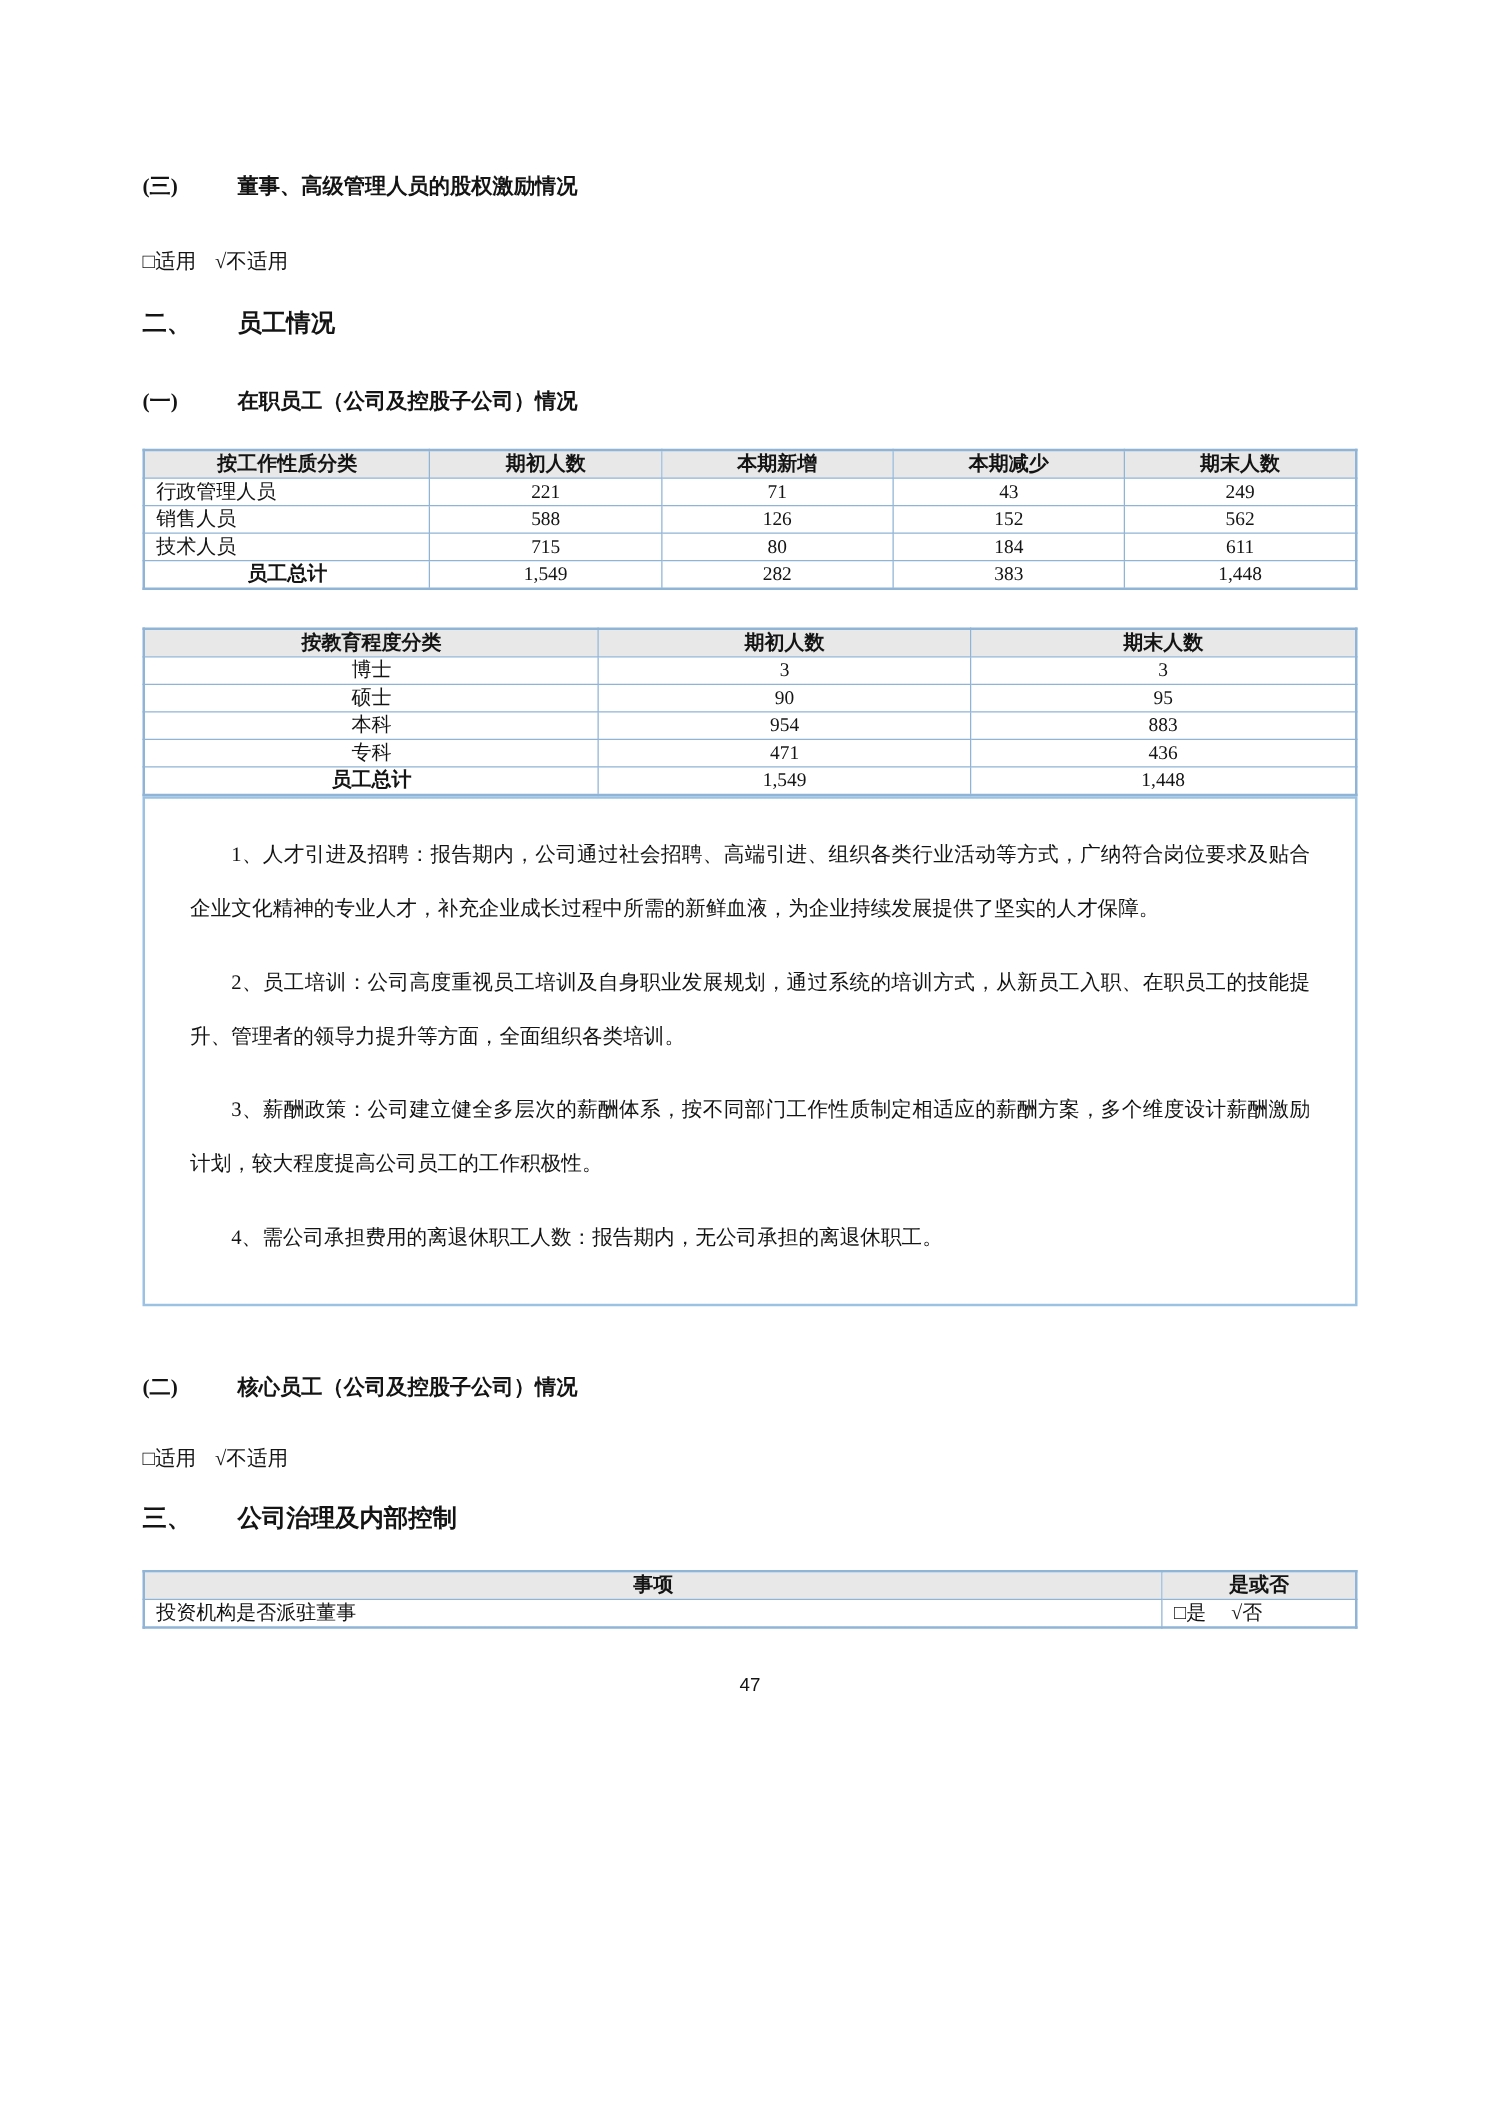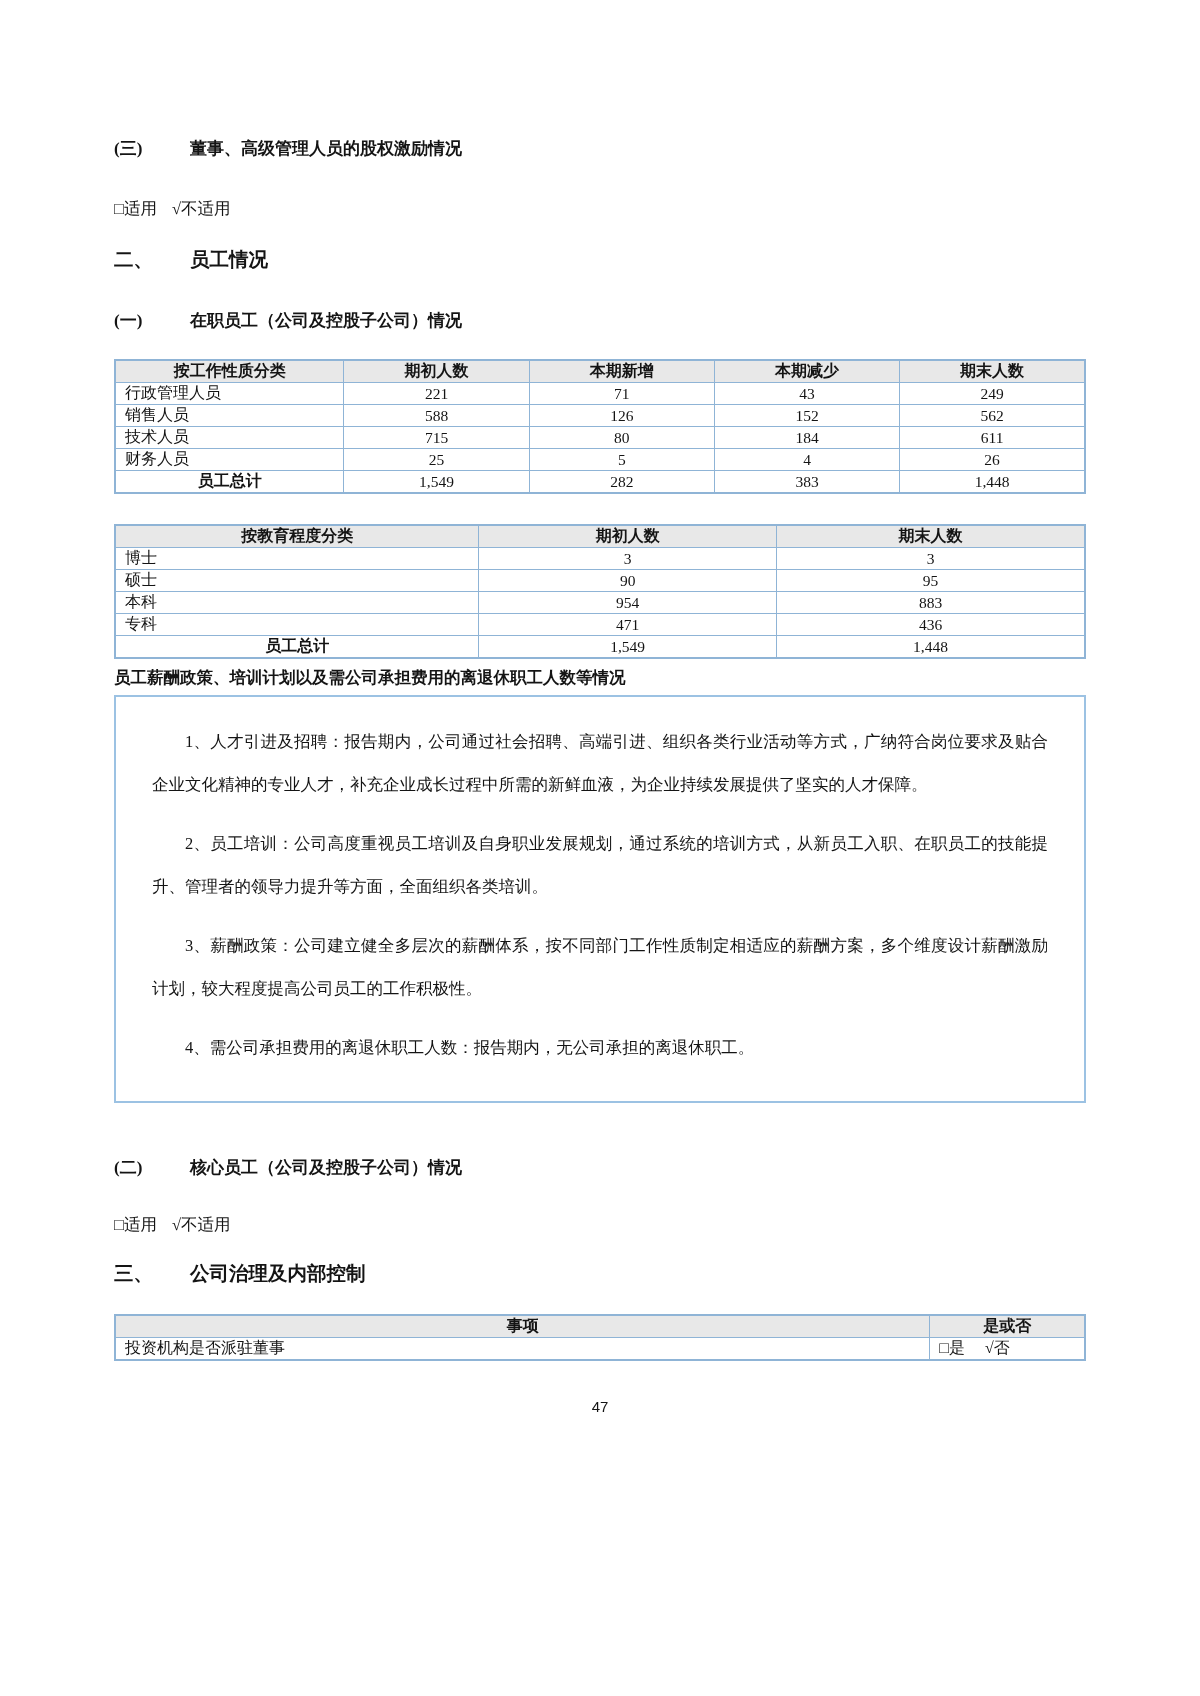--- a/index.html
+++ b/index.html
@@ -20,21 +20,21 @@
   .check-line { font-size:16.5px; display:flex; gap:15px; }
 
   
   table { width:100%; border-collapse:collapse; table-layout:fixed;
           border:2px solid #8fb4d6; font-size:16px; }
   th, td { border:1px solid #8fb4d6; height:14px; padding:0 9px;
            overflow:hidden; white-space:nowrap; box-sizing:border-box; }
   th { background:#e8e8e8; font-weight:bold; text-align:center; }
   td.num { text-align:center; font-family:Liberation Serif, serif; font-size:15.5px; }
   td.cat { text-align:left; }
-  td.center { }
+  td.center { text-align:center; }
   td.total-label { text-align:center; font-weight:bold; }
 
   .mt-check1 { margin-top:37px; }
   .mt-main   { margin-top:27px; }
   .mt-sub    { margin-top:37px; }
   .mt-t1     { margin-top:26px; }
   .mt-t2     { margin-top:30px; }
 
   .policy-heading { font-weight:bold; font-size:16.5px; margin:8px 0 6px; }
   .policy-box { border:2px solid #9cc2e3; padding:8px 20px 16px; }
@@ -109,27 +109,20 @@
         <td class="num">562</td>
       </tr>
       <tr>
         <td class="cat">技术人员</td>
         <td class="num">715</td>
         <td class="num">80</td>
         <td class="num">184</td>
         <td class="num">611</td>
       </tr>
       <tr>
-        <td class="cat">财务人员</td>
-        <td class="num">25</td>
-        <td class="num">5</td>
-        <td class="num">4</td>
-        <td class="num">26</td>
-      </tr>
-      <tr>
         <td class="total-label">员工总计</td>
         <td class="num">1,549</td>
         <td class="num">282</td>
         <td class="num">383</td>
         <td class="num">1,448</td>
       </tr>
     </tbody>
   </table>
 
   <table class="mt-t2">
@@ -167,21 +160,20 @@
         <td class="num">436</td>
       </tr>
       <tr>
         <td class="total-label">员工总计</td>
         <td class="num">1,549</td>
         <td class="num">1,448</td>
       </tr>
     </tbody>
   </table>
 
-  <div class="policy-heading">员工薪酬政策、培训计划以及需公司承担费用的离退休职工人数等情况</div>
 
   <div class="policy-box">
     <p>1、人才引进及招聘：报告期内，公司通过社会招聘、高端引进、组织各类行业活动等方式，广纳符合岗位要求及贴合企业文化精神的专业人才，补充企业成长过程中所需的新鲜血液，为企业持续发展提供了坚实的人才保障。</p>
     <p>2、员工培训：公司高度重视员工培训及自身职业发展规划，通过系统的培训方式，从新员工入职、在职员工的技能提升、管理者的领导力提升等方面，全面组织各类培训。</p>
     <p>3、薪酬政策：公司建立健全多层次的薪酬体系，按不同部门工作性质制定相适应的薪酬方案，多个维度设计薪酬激励计划，较大程度提高公司员工的工作积极性。</p>
     <p>4、需公司承担费用的离退休职工人数：报告期内，无公司承担的离退休职工。</p>
   </div>
 
   <div class="heading h-l2 mt-core">
     <span class="h-num">(二)</span>

